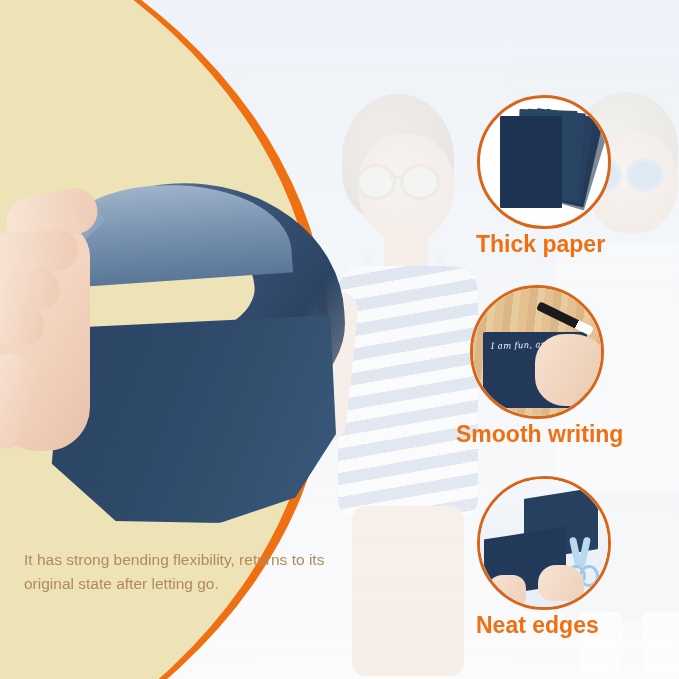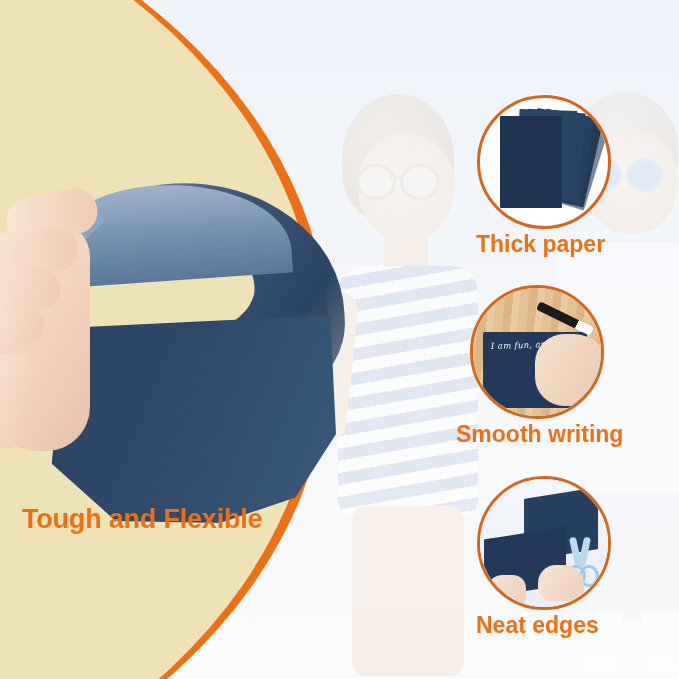--- a/index.html
+++ b/index.html
@@ -233,21 +233,21 @@
       <div class="palm"></div>
       <div class="finger f1"></div>
       <div class="finger f2"></div>
       <div class="finger f3"></div>
       <div class="finger f4"></div>
       <div class="finger thumb"></div>
     </div>
   </div>
 
 
-  <div class="left-head">Tough and Flexible</div>
+  <div class="left-body">It has strong bending flexibility, returns to its original state after letting go.</div>
 
   <div class="feature f-thick">
     <div class="circle">
       <div class="stack">
         <div class="sh s1"></div>
         <div class="sh s2"></div>
         <div class="sh s3"></div>
         <div class="sh s4"></div>
         <div class="sh s5"></div>
         <div class="sh s6"></div>

